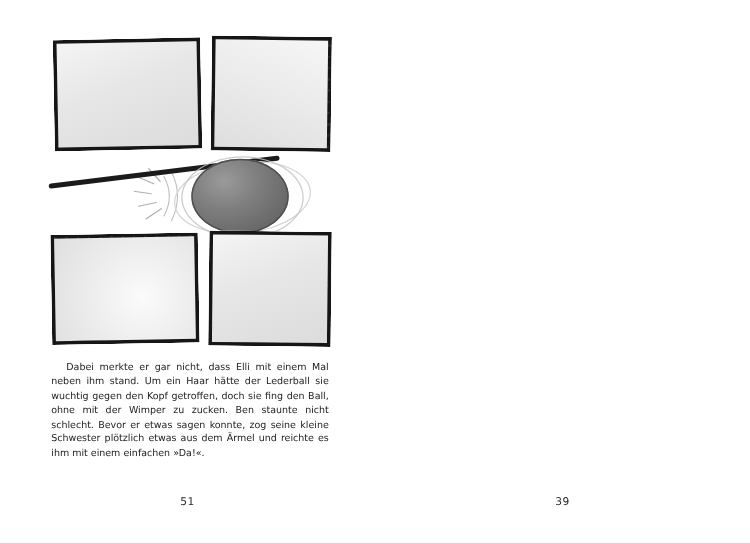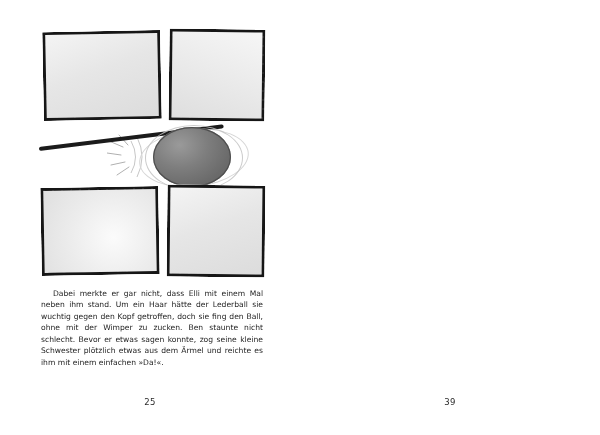--- a/index.html
+++ b/index.html
@@ -348,21 +348,21 @@
           </svg>
         </div>
         <div class="ink"></div>
       </div>
     </div>
 
     <div class="left-text bodytext">
       <p>Dabei merkte er gar nicht, dass Elli mit einem Mal neben ihm stand. Um ein Haar hätte der Lederball sie wuchtig gegen den Kopf getroffen, doch sie fing den Ball, ohne mit der Wimper zu zucken. Ben staunte nicht schlecht. Bevor er etwas sagen konnte, zog seine kleine Schwester plötzlich etwas aus dem Ärmel und reichte es ihm mit einem einfachen »Da!«.</p>
     </div>
 
-    <div class="folio">25</div>
+    <div class="folio">51</div>
   </div>
 
   <div class="page page-right">
 
     <div class="folio">39</div>
   </div>
 
 </div>
 
 </body></html>

